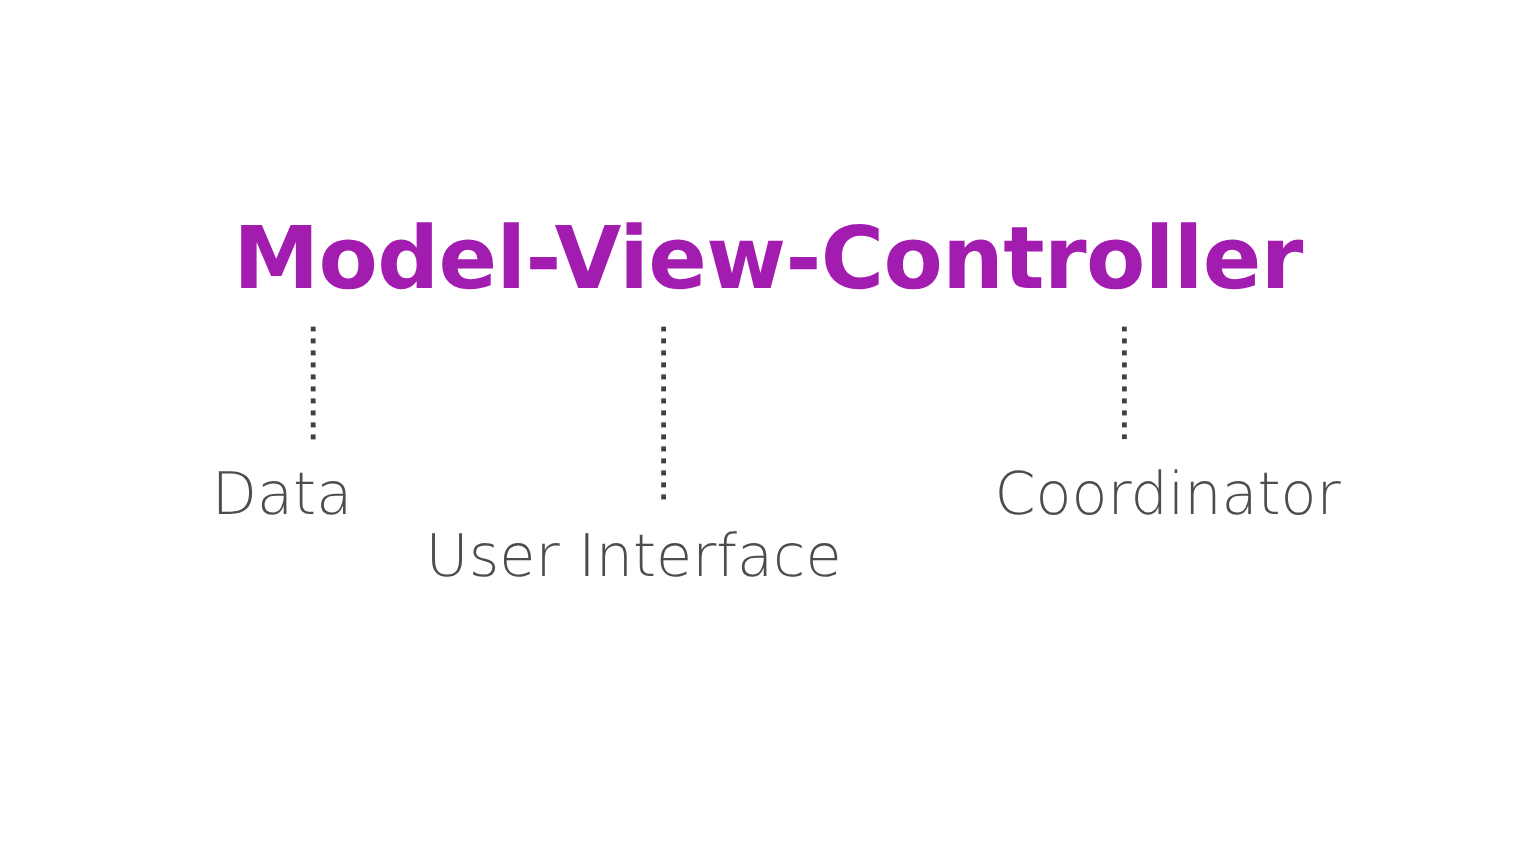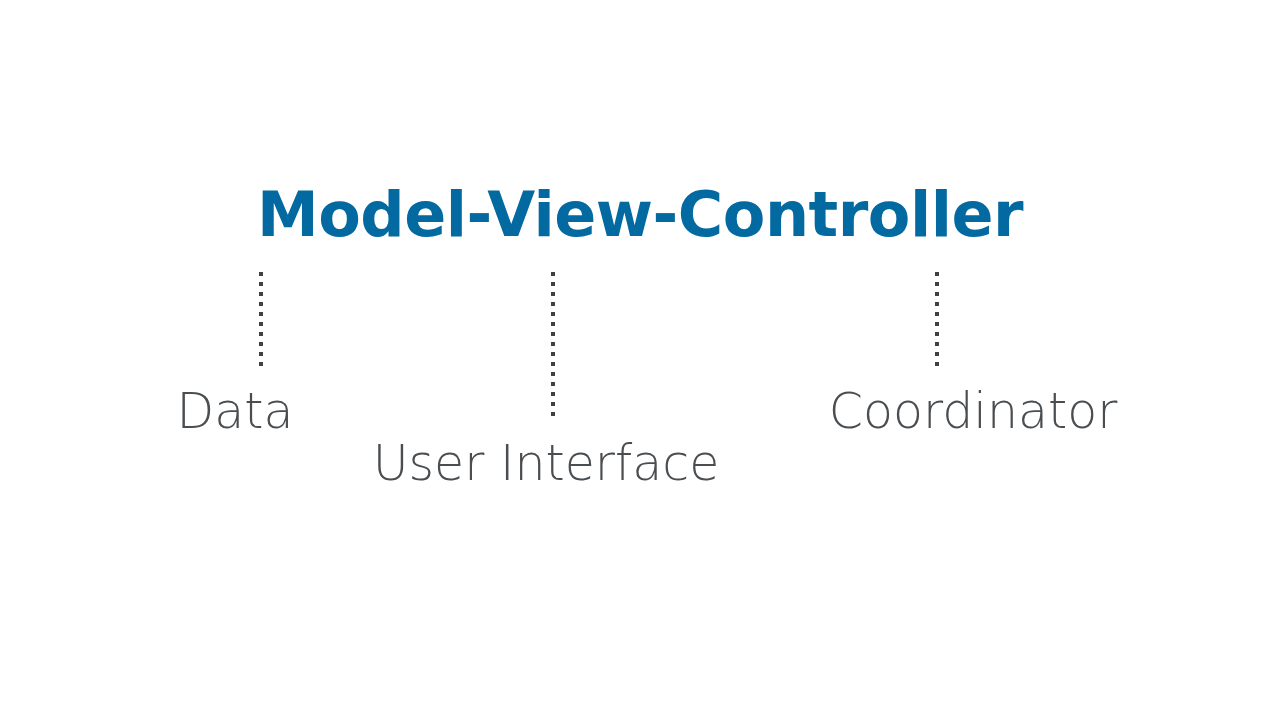--- a/index.html
+++ b/index.html
@@ -24,24 +24,24 @@
 
   
   .title {
     position: absolute;
     left: 0;
     top: 163px;
     width: 1280px;
     text-align: center;
     font-family: "DejaVu Sans", "Liberation Sans", sans-serif;
     font-weight: 700;
-    font-size: 62px;
+    font-size: 72px;
     line-height: 104px;
     letter-spacing: -0.5px;
-    color: #0369a1;
+    color: #a21caf;
     white-space: nowrap;
   }
 
   
   .leader {
     position: absolute;
     width: 4px;
     background-image: linear-gradient(
         to bottom,
         #3e4245 0px,
@@ -61,21 +61,21 @@
     font-family: "DejaVu Sans", "Liberation Sans", sans-serif;
     font-weight: 300;
     font-size: 49px;
     line-height: 56px;
     color: #4a4e51;
     white-space: nowrap;
     text-align: center;
     transform: translateX(-50%);
   }
   .label.lbl-data   { left: 235px; top: 384px; }
-  .label.lbl-ui     { left: 546px; top: 436px; }
+  .label.lbl-ui     { left: 528px; top: 436px; }
   .label.lbl-coord  { left: 973px; top: 384px; }
 </style>
 </head>
 <body>
 
 <div class="slide">
 
   <div class="title">Model-View-Controller</div>
 
   <div class="leader l1"></div>

